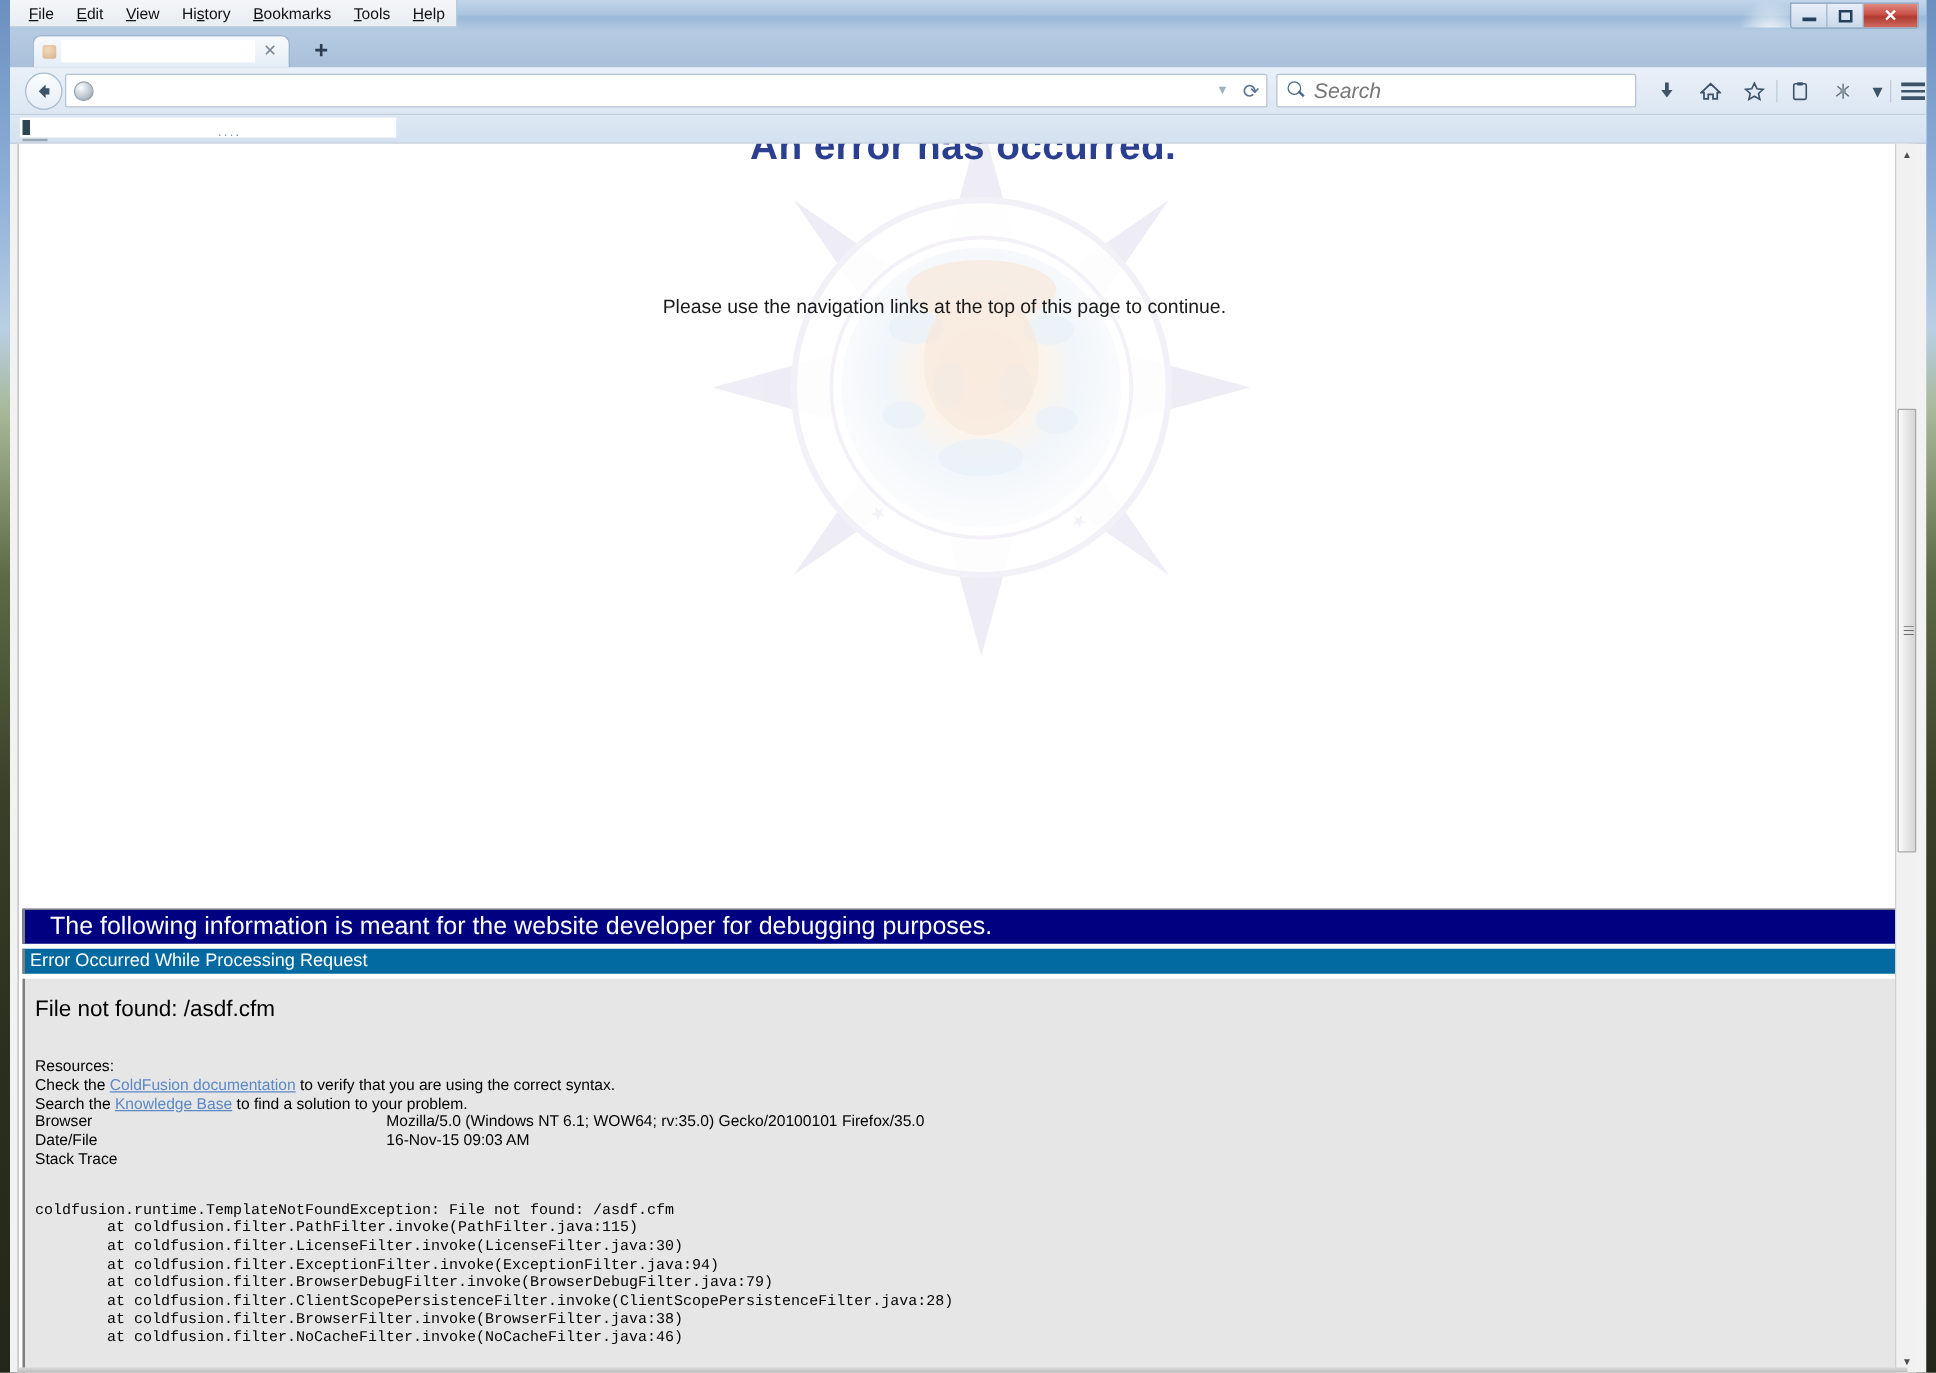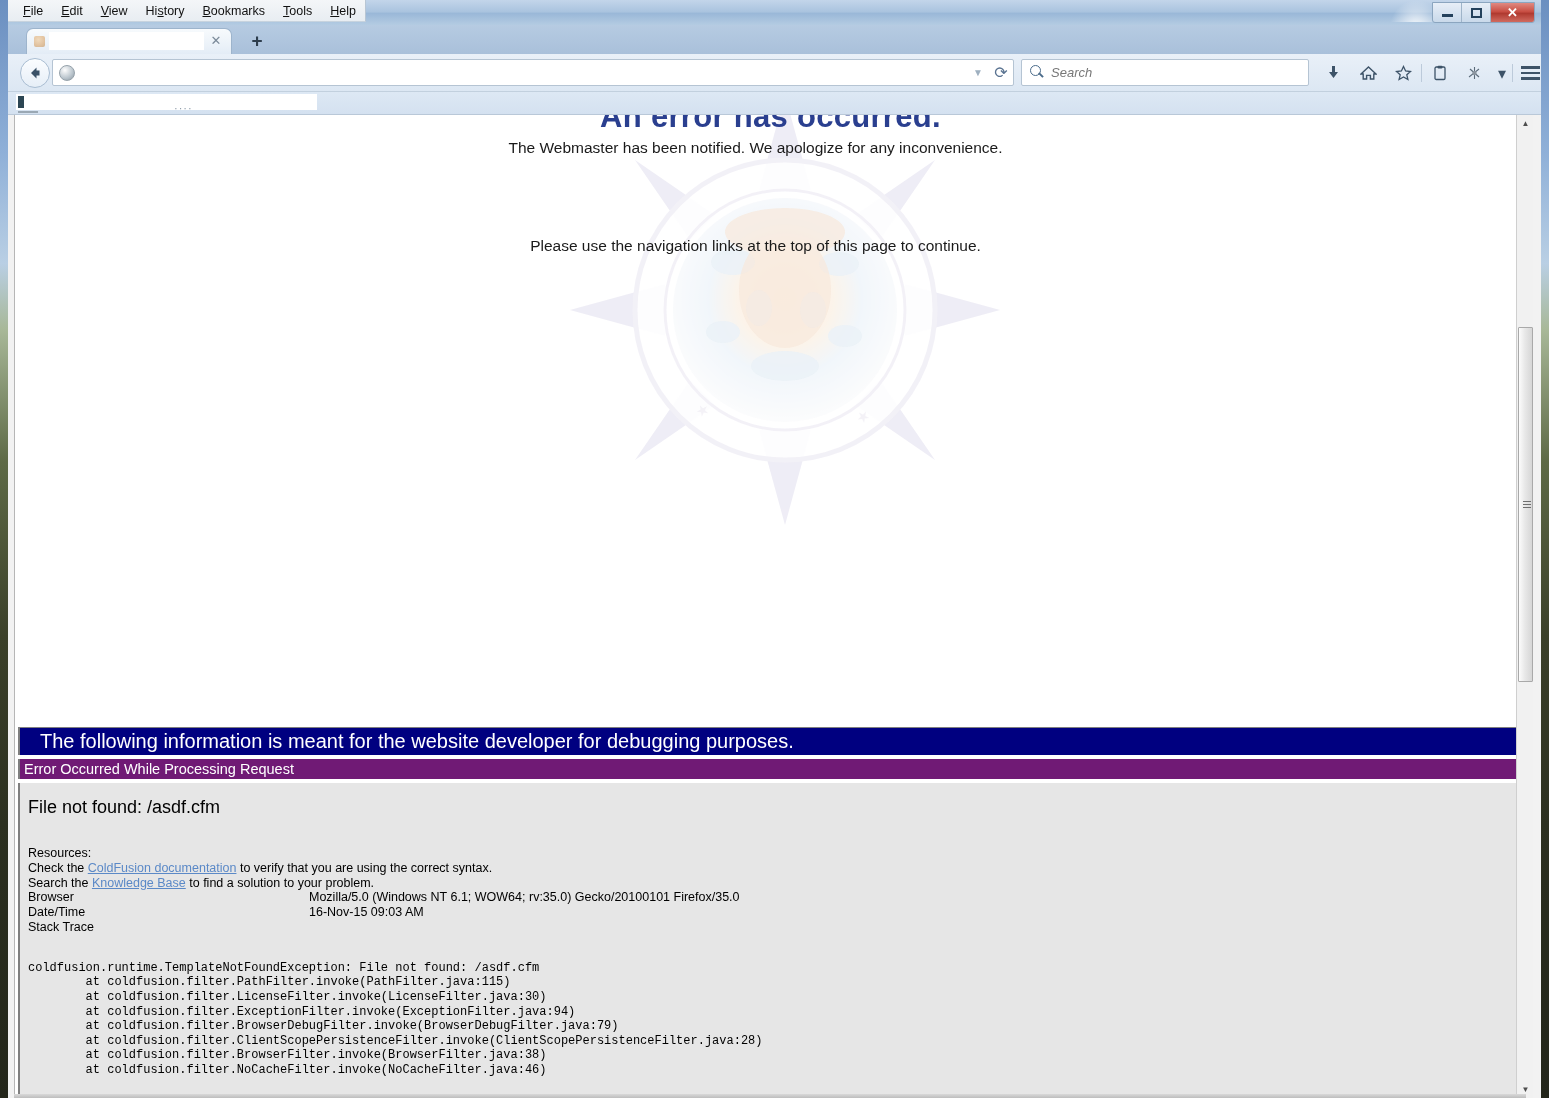--- a/index.html
+++ b/index.html
@@ -144,21 +144,21 @@
     width: 15px; height: 15px; margin-left: 8px; margin-right: 6px; position: relative;
   }
   #search-icon::before {
     content: ""; position: absolute; left: 0; top: 0;
     width: 9px; height: 9px; border: 1.6px solid #4a6b8a; border-radius: 50%;
   }
   #search-icon::after {
     content: ""; position: absolute; left: 8px; top: 9px;
     width: 6px; height: 1.8px; background: #4a6b8a; transform: rotate(45deg);
   }
-  #search-text { font-size: 13px; color: #777; font-style: italic; }
+  #search-text { font-size: 17px; color: #777; font-style: italic; }
 
   #toolbar-icons {
     position: absolute; left: 1308px; top: 5px; height: 28px;
     display: flex; align-items: center; gap: 0px;
   }
   .tb-icon {
     width: 35px; height: 28px;
     display: flex; align-items: center; justify-content: center;
     color: #3d5368; cursor: pointer;
   }
@@ -224,21 +224,21 @@
   #cf-box {
     position: absolute; left: 3px; top: 612px; width: 1518px;
   }
   .cf-bar1 {
     background: #000080; color: #ffffff;
     font-size: 20px; padding: 2px 20px;
     border-left: 2px solid #7f7f7f; border-top: 1px solid #7f7f7f;
     border-right: 1px solid #ffffff;
   }
   .cf-bar2 {
-    background: #701a75; color: #ffffff;
+    background: #0369a1; color: #ffffff;
     font-size: 14.5px; padding: 2px 4px; margin-top: 4px;
     border-left: 2px solid #7f7f7f;
     border-right: 1px solid #ffffff;
   }
   .cf-body {
     background: #e6e6e6; color: #000;
     margin-top: 4px; padding: 14px 0 0 8px;
     border-left: 2px solid #7f7f7f;
     border-right: 1px solid #ffffff;
     min-height: 330px;
@@ -434,21 +434,20 @@
           <ellipse cx="0" cy="-78" rx="60" ry="24"></ellipse>
         </g>
         <g fill="#cfc7dd" opacity=".7" font-size="15" font-family="'Liberation Serif', serif">
           <text x="-86" y="108" transform="rotate(-28 -86 108)">★</text>
           <text x="70" y="108" transform="rotate(28 70 108)">★</text>
         </g>
       </g>
     </svg>
 
     <div id="page-heading">An error has occurred.</div>
-    <div id="page-sub1">The Webmaster has been notified. We apologize for any inconvenience.</div>
     <div id="page-sub2">Please use the navigation links at the top of this page to continue.</div>
 
 
     <div id="cf-box">
       <div class="cf-bar1">The following information is meant for the website developer for debugging purposes.</div>
       <div class="cf-bar2">Error Occurred While Processing Request</div>
       <div class="cf-body">
         <div id="cf-title">File not found: /asdf.cfm</div>
 
         <div class="cf-line">Resources:</div>
@@ -459,21 +458,21 @@
 
         <div class="cf-line">
           <span>Search the </span><a class="cf-link" href="#">Knowledge Base</a><span> to find a solution to your problem.</span>
         </div>
 
         <div class="cf-row">
           <span class="k">Browser</span>
           <span class="v">Mozilla/5.0 (Windows NT 6.1; WOW64; rv:35.0) Gecko/20100101 Firefox/35.0</span>
         </div>
         <div class="cf-row">
-          <span class="k">Date/Time</span>
+          <span class="k">Date/File</span>
           <span class="v">16-Nov-15 09:03 AM</span>
         </div>
         <div class="cf-row">
           <span class="k">Stack Trace</span>
           <span class="v"></span>
         </div>
 
         <div id="cf-trace">coldfusion.runtime.TemplateNotFoundException: File not found: /asdf.cfm
         at coldfusion.filter.PathFilter.invoke(PathFilter.java:115)
         at coldfusion.filter.LicenseFilter.invoke(LicenseFilter.java:30)

